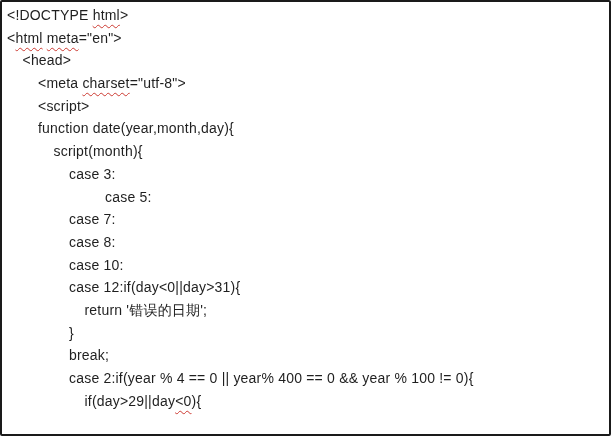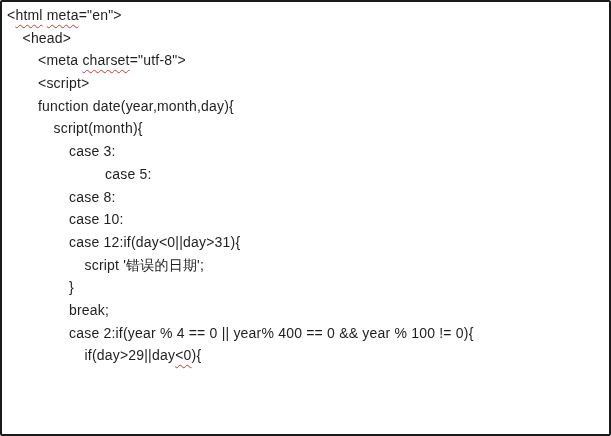--- a/index.html
+++ b/index.html
@@ -34,30 +34,32 @@
     text-decoration-color: #cc3a32;
     text-decoration-thickness: 1px;
     text-underline-offset: 3.5px;
   }
 </style>
 </head>
 <body>
 
 <div class="frame">
   <div class="code-block" id="code-block">
+      <div class="line" style="padding-left: 5px;"><span class="">&lt;!DOCTYPE </span><span class="squiggle">html</span><span class="">&gt;</span></div>
       <div class="line" style="padding-left: 5px;"><span class="">&lt;</span><span class="squiggle">html</span><span class=""> </span><span class="squiggle">meta</span><span class="">="en"&gt;</span></div>
       <div class="line" style="padding-left: 20.5px;"><span class="">&lt;head&gt;</span></div>
       <div class="line" style="padding-left: 36px;"><span class="">&lt;meta </span><span class="squiggle">charset</span><span class="">="utf-8"&gt;</span></div>
       <div class="line" style="padding-left: 36px;"><span class="">&lt;script&gt;</span></div>
       <div class="line" style="padding-left: 36px;"><span class="">function date(year,month,day){</span></div>
       <div class="line" style="padding-left: 51.5px;"><span class="">script(month){</span></div>
       <div class="line" style="padding-left: 67px;"><span class="">case 3:</span></div>
       <div class="line" style="padding-left: 67px; margin-left: 36px;"><span class="">case 5:</span></div>
+      <div class="line" style="padding-left: 67px;"><span class="">case 7:</span></div>
       <div class="line" style="padding-left: 67px;"><span class="">case 8:</span></div>
       <div class="line" style="padding-left: 67px;"><span class="">case 10:</span></div>
       <div class="line" style="padding-left: 67px;"><span class="">case 12:if(day&lt;0||day&gt;31){</span></div>
-      <div class="line" style="padding-left: 82.5px;"><span class="">script '错误的日期';</span></div>
+      <div class="line" style="padding-left: 82.5px;"><span class="">return '错误的日期';</span></div>
       <div class="line" style="padding-left: 67px;"><span class="">}</span></div>
       <div class="line" style="padding-left: 67px;"><span class="">break;</span></div>
       <div class="line" style="padding-left: 67px;"><span class="">case 2:if(year % 4 == 0 || year% 400 == 0 &amp;&amp; year % 100 != 0){</span></div>
       <div class="line" style="padding-left: 82.5px;"><span class="">if(day&gt;29||day</span><span class="squiggle">&lt;0</span><span class="">){</span></div>
     </div>
 </div>
 
 </body></html>

